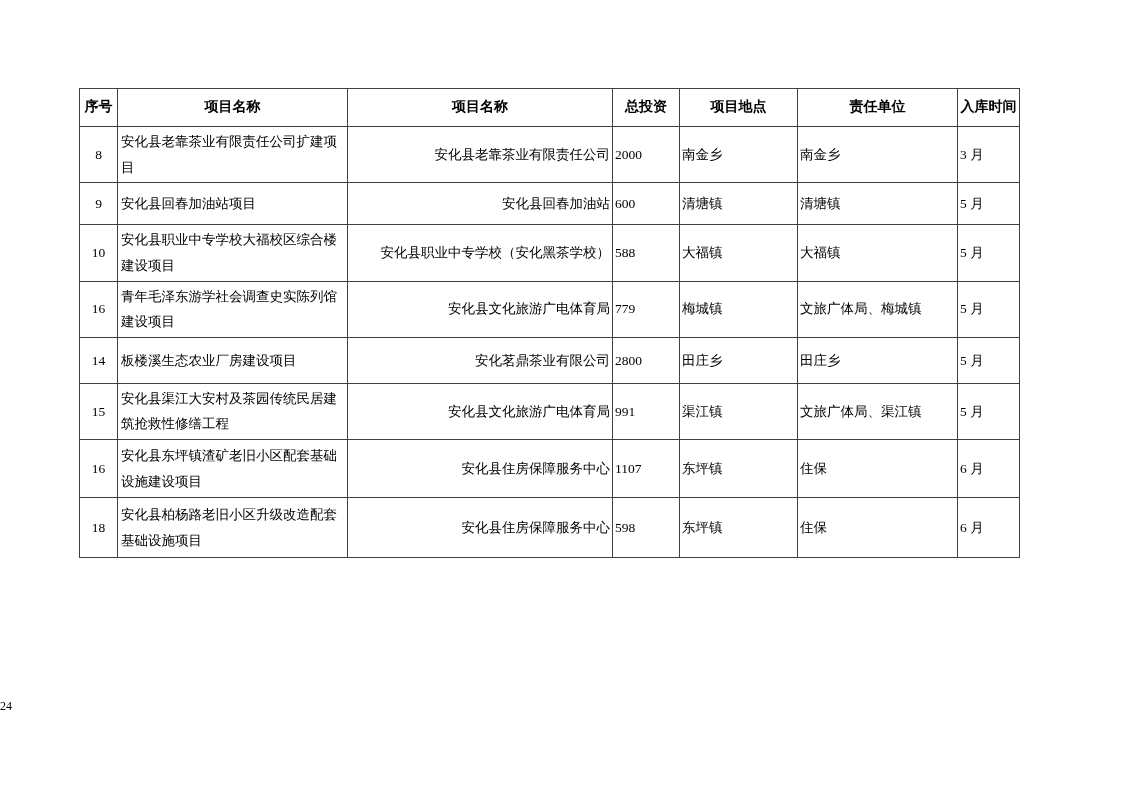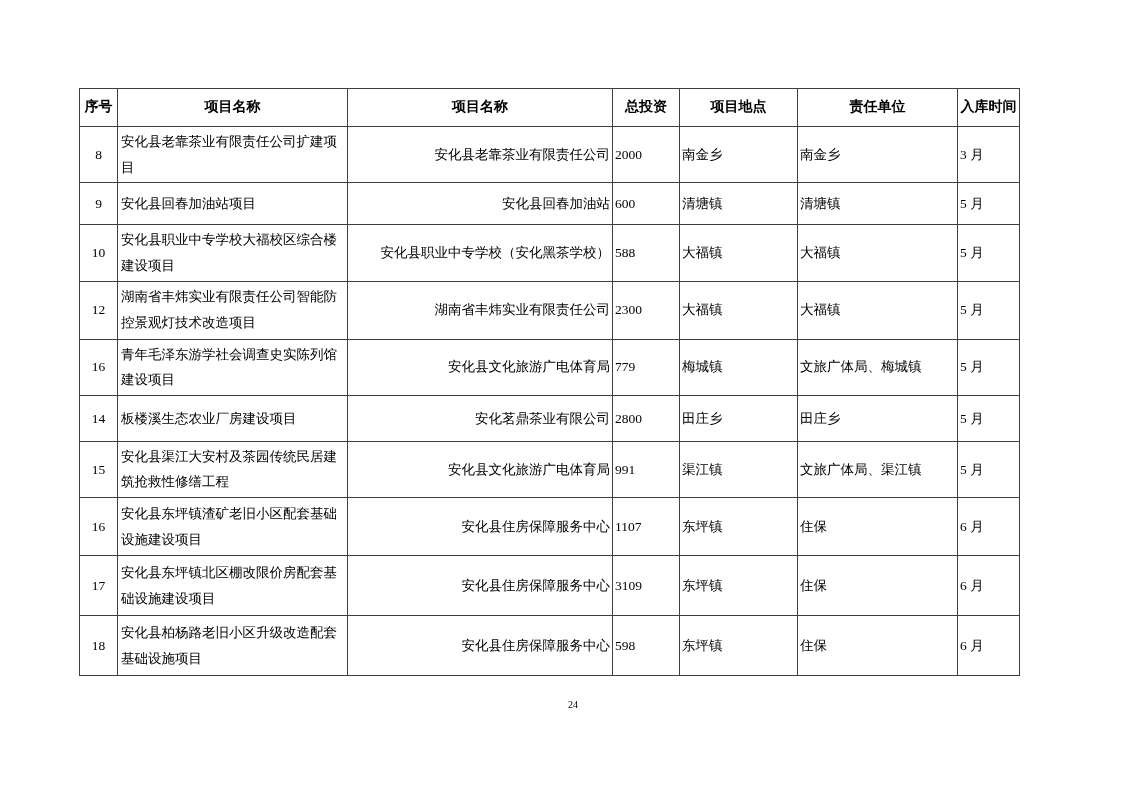--- a/index.html
+++ b/index.html
@@ -38,23 +38,22 @@
   }
   td.c-seq{text-align:center;}
   td.c-project{text-align:left;padding-left:3px;padding-right:1px;}
   td.c-legal{text-align:right;padding-left:4px;padding-right:2px;}
   td.c-invest,td.c-loc,td.c-unit,td.c-time{text-align:left;}
   .page-number{
     position:absolute;
     top:699px;
     left:0;
     width:1100px;
-    text-align:center;
-    font-size:10px;
-    margin-left:23px;
+    text-align:left;
+    font-size:12px;
   }
 </style>
 </head>
 <body>
 
 <div class="page">
 
   <table class="doc-table">
     <colgroup>
       <col style="width:38px">
@@ -97,29 +96,20 @@
   </tr>
         <tr style="height: 52px;">
     <td class="c-seq">10</td>
     <td class="c-project">安化县职业中专学校大福校区综合楼建设项目</td>
     <td class="c-legal">安化县职业中专学校（安化黑茶学校）</td>
     <td class="c-invest">588</td>
     <td class="c-loc">大福镇</td>
     <td class="c-unit">大福镇</td>
     <td class="c-time">5 月</td>
   </tr>
-        <tr style="height: 58px;">
-    <td class="c-seq">12</td>
-    <td class="c-project">湖南省丰炜实业有限责任公司智能防控景观灯技术改造项目</td>
-    <td class="c-legal">湖南省丰炜实业有限责任公司</td>
-    <td class="c-invest">2300</td>
-    <td class="c-loc">大福镇</td>
-    <td class="c-unit">大福镇</td>
-    <td class="c-time">5 月</td>
-  </tr>
         <tr style="height: 56px;">
     <td class="c-seq">16</td>
     <td class="c-project">青年毛泽东游学社会调查史实陈列馆建设项目</td>
     <td class="c-legal">安化县文化旅游广电体育局</td>
     <td class="c-invest">779</td>
     <td class="c-loc">梅城镇</td>
     <td class="c-unit">文旅广体局、梅城镇</td>
     <td class="c-time">5 月</td>
   </tr>
         <tr style="height: 46px;">
@@ -143,29 +133,20 @@
         <tr style="height: 58px;">
     <td class="c-seq">16</td>
     <td class="c-project">安化县东坪镇渣矿老旧小区配套基础设施建设项目</td>
     <td class="c-legal">安化县住房保障服务中心</td>
     <td class="c-invest">1107</td>
     <td class="c-loc">东坪镇</td>
     <td class="c-unit">住保</td>
     <td class="c-time">6 月</td>
   </tr>
         <tr style="height: 60px;">
-    <td class="c-seq">17</td>
-    <td class="c-project">安化县东坪镇北区棚改限价房配套基础设施建设项目</td>
-    <td class="c-legal">安化县住房保障服务中心</td>
-    <td class="c-invest">3109</td>
-    <td class="c-loc">东坪镇</td>
-    <td class="c-unit">住保</td>
-    <td class="c-time">6 月</td>
-  </tr>
-        <tr style="height: 60px;">
     <td class="c-seq">18</td>
     <td class="c-project">安化县柏杨路老旧小区升级改造配套基础设施项目</td>
     <td class="c-legal">安化县住房保障服务中心</td>
     <td class="c-invest">598</td>
     <td class="c-loc">东坪镇</td>
     <td class="c-unit">住保</td>
     <td class="c-time">6 月</td>
   </tr>
       </tbody>
   </table>

